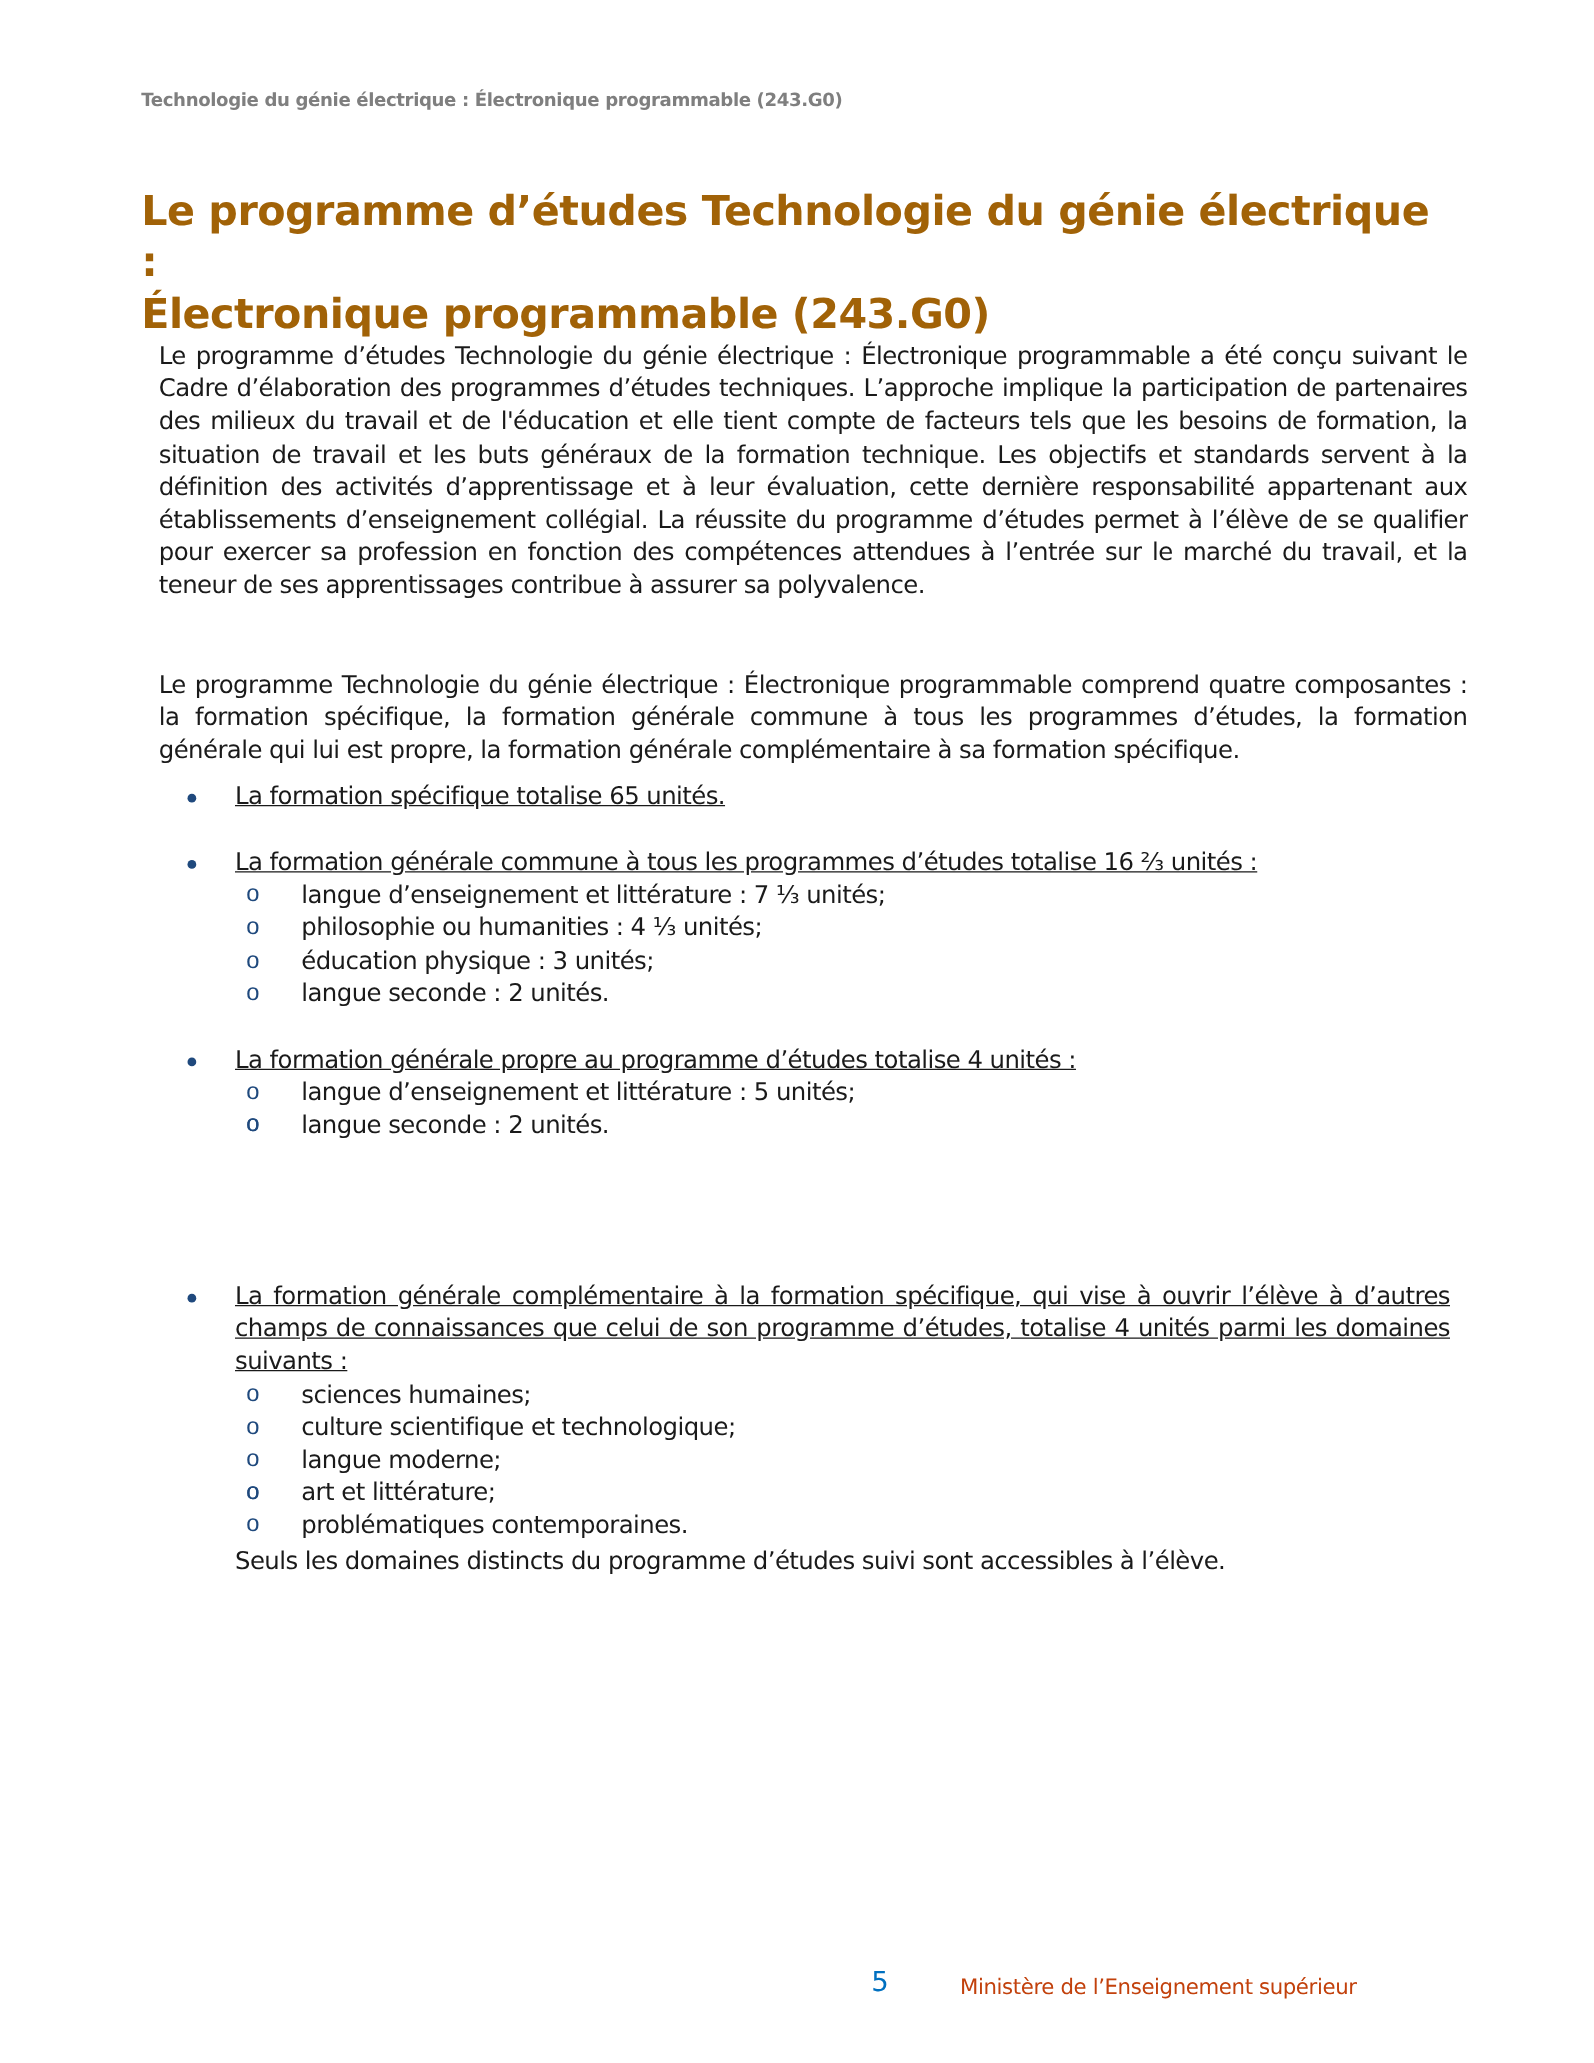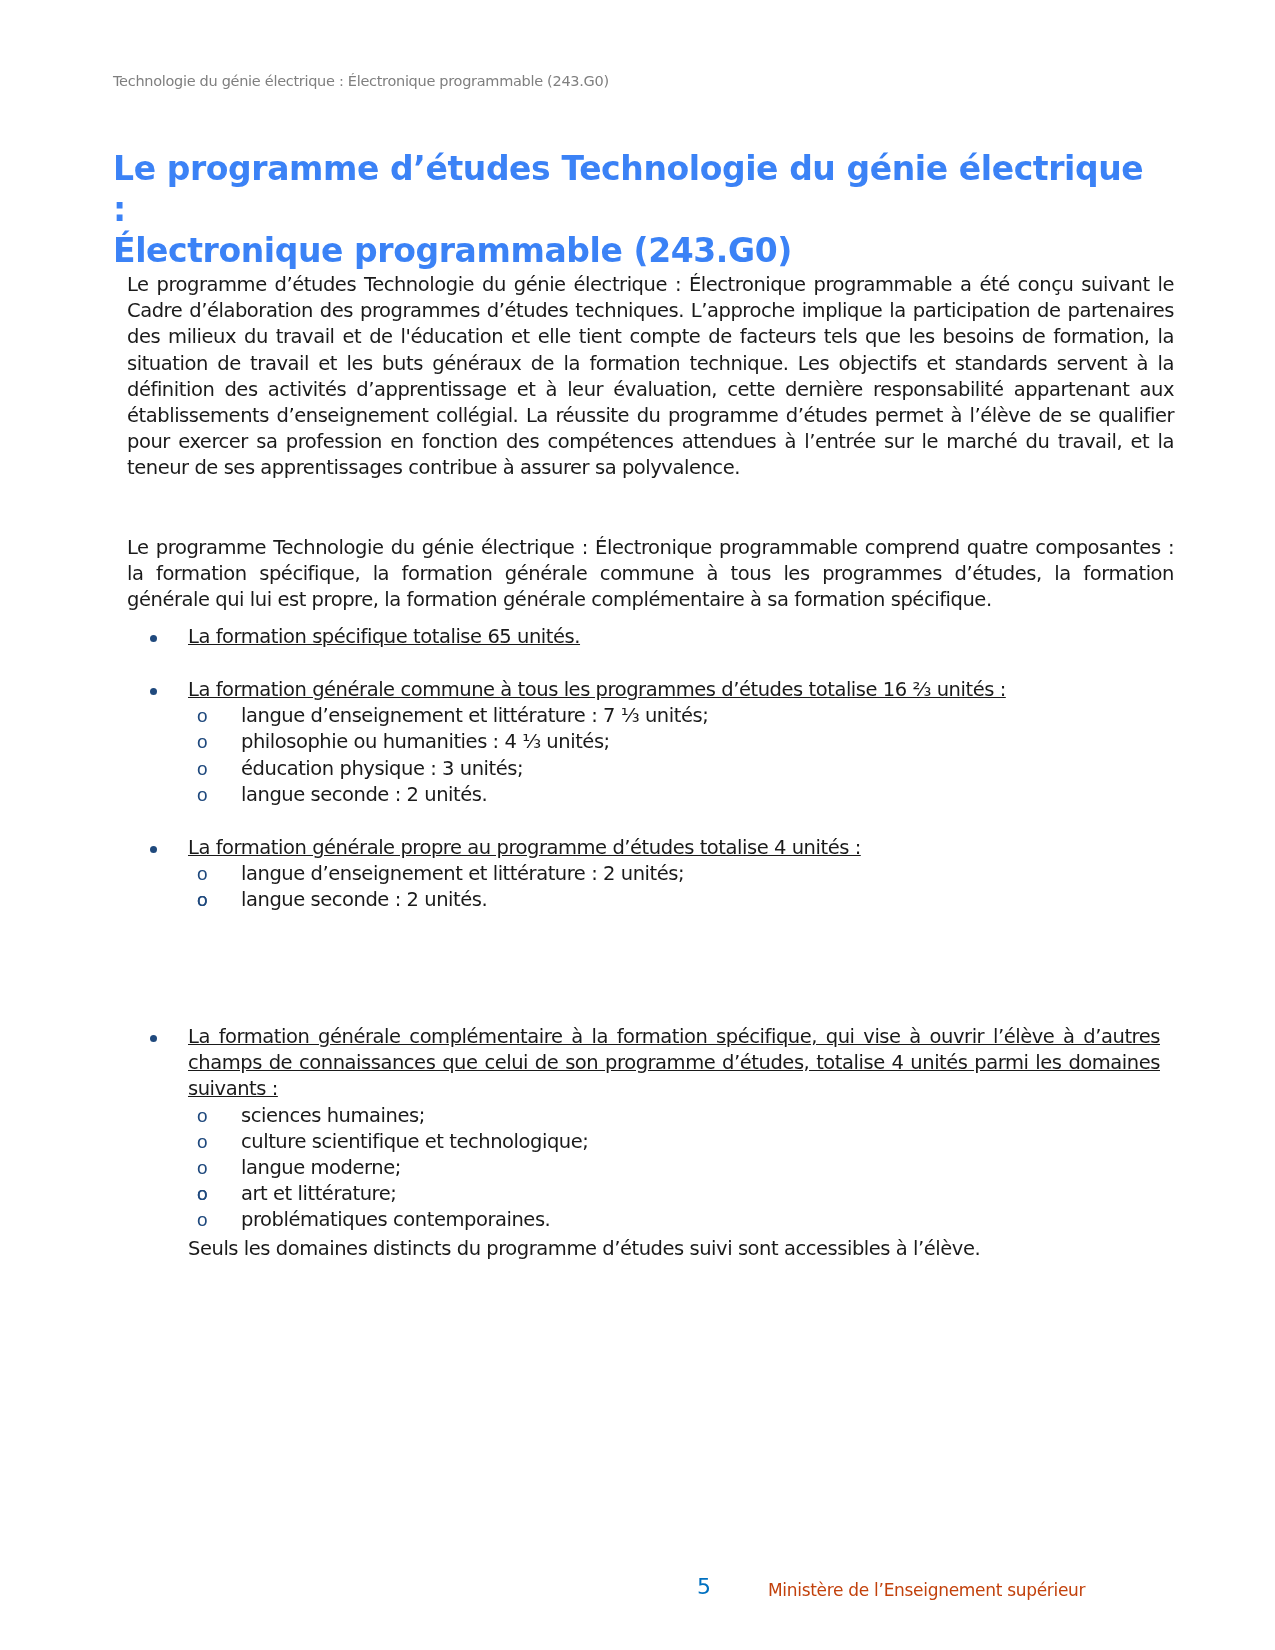--- a/index.html
+++ b/index.html
@@ -19,37 +19,37 @@
       position: absolute;
       left: 113px;
       top: 0;
       width: 1047px;
     }
     .running-header {
       position: absolute;
       top: 73px;
       left: 0;
       font-family: "DejaVu Sans", sans-serif;
-      font-weight: normal;
+      font-weight: bold;
       font-size: 14.5px;
       color: #7f7f7f;
       letter-spacing: -0.3px;
       white-space: nowrap;
     }
     .title {
       position: absolute;
       top: 148px;
       left: 0;
       width: 1047px;
       margin: 0;
       font-family: "DejaVu Sans", sans-serif;
       font-weight: bold;
       font-size: 33px;
       line-height: 41px;
-      color: #3b82f6;
+      color: #a16207;
       letter-spacing: -0.4px;
     }
     .body-text {
       position: absolute;
       left: 0;
       width: 1047px;
       font-size: 19.5px;
       line-height: 26.2px;
       text-align: justify;
       letter-spacing: -0.45px;
@@ -169,21 +169,21 @@
         <li class="sub-item"><span class="sub-marker">o</span><span class="sub-text">langue seconde : 2 unités.</span></li>
       </ul>
     </li>
   </ul>
 
   <ul id="b3" class="bullets">
     <li class="bullet-item">
       <span class="bullet-dot"></span>
       <span>La formation générale propre au programme d’études totalise 4 unités :</span>
       <ul class="sub-list">
-        <li class="sub-item"><span class="sub-marker">o</span><span class="sub-text">langue d’enseignement et littérature : 2 unités;</span></li>
+        <li class="sub-item"><span class="sub-marker">o</span><span class="sub-text">langue d’enseignement et littérature : 5 unités;</span></li>
         <li class="sub-item"><span class="sub-marker">o</span></li>
         <li class="sub-item"><span class="sub-marker">o</span><span class="sub-text">langue seconde : 2 unités.</span></li>
       </ul>
     </li>
   </ul>
 
   <ul id="b4" class="bullets">
     <li class="bullet-item">
       <span class="bullet-dot"></span>
       <span>La formation générale complémentaire à la formation spécifique, qui vise à ouvrir l’élève à d’autres champs de connaissances que celui de son programme d’études, totalise 4 unités parmi les domaines suivants :</span>

